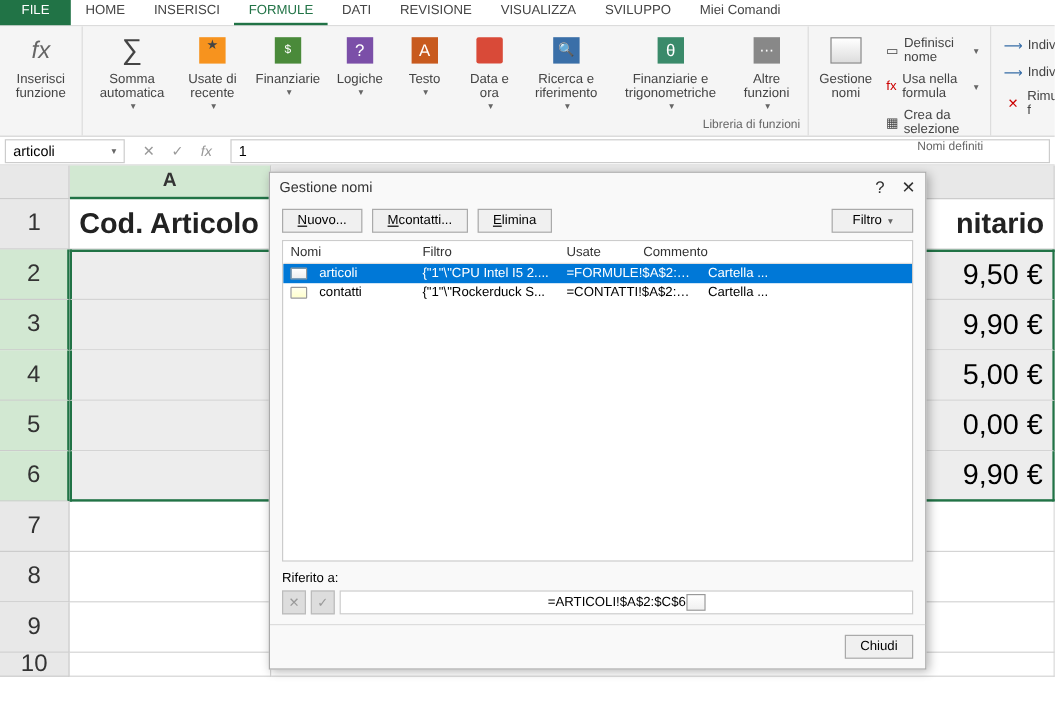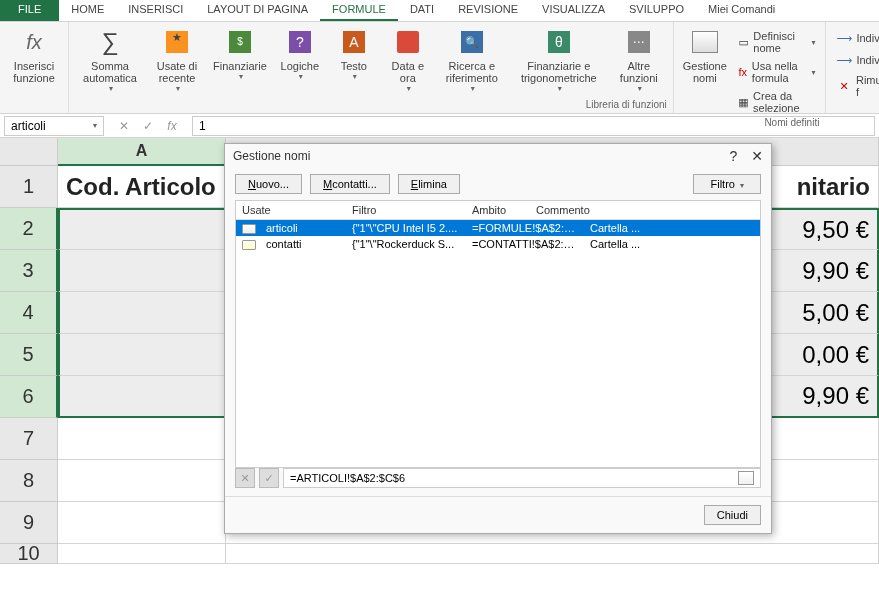--- a/index.html
+++ b/index.html
@@ -60,34 +60,33 @@
     .list-row span { padding: 1px 6px; overflow: hidden; white-space: nowrap; text-overflow: ellipsis; }
     .list-icon { width: 14px; height: 10px; display: inline-block; margin-right: 4px; border: 1px solid #999; background: linear-gradient(#fff, #eee); border-radius: 1px; vertical-align: middle; }
     .col-nome { width: 110px; }
     .col-valore { width: 120px; }
     .col-riferito { width: 118px; }
     .col-ambito { width: 64px; }
     .col-commento { flex: 1; }
     .dialog-refersto { padding: 8px 10px 4px; font-size: 11px; }
     .dialog-refersto-row { display: flex; align-items: center; padding: 0 10px 8px; gap: 4px; }
     .refersto-btn { width: 20px; height: 20px; background: #ddd; border: 1px solid #bbb; display: flex; align-items: center; justify-content: center; font-size: 11px; color: #999; cursor: pointer; }
-    .refersto-input { flex: 1; border: 1px solid #ccc; padding: 2px 6px; font-size: 11px; display: flex; align-items: center; justify-content: space-between; background: #fff; }
+    .refersto-input { flex: 1; border: 1px solid #ccc; padding: 2px 6px; font-size: 11px; display: flex; align-items: center; justify-content: center; background: #fff; }
     .refersto-picker { width: 16px; height: 14px; border: 1px solid #999; cursor: pointer; background: linear-gradient(#fff, #f0f0f0); }
     .dialog-footer { display: flex; justify-content: flex-end; padding: 8px 10px; border-top: 1px solid #ddd; }
     
     .underline-letter { text-decoration: underline; }
   </style>
 </head>
 <body>
 
 <div class="ribbon-tabs">
   <div class="ribbon-tab file">FILE</div>
   <div class="ribbon-tab">HOME</div>
   <div class="ribbon-tab">INSERISCI</div>
-  <div class="ribbon-tab">LAYOUT DI PAGINA</div>
   <div class="ribbon-tab active">FORMULE</div>
   <div class="ribbon-tab">DATI</div>
   <div class="ribbon-tab">REVISIONE</div>
   <div class="ribbon-tab">VISUALIZZA</div>
   <div class="ribbon-tab">SVILUPPO</div>
   <div class="ribbon-tab">Miei Comandi</div>
 </div>
 
 <div class="ribbon">
   <div class="ribbon-group">
@@ -298,40 +297,41 @@
   </div>
   <div class="dialog-toolbar">
     <button class="dialog-btn"><span class="underline-letter">N</span><span>uovo...</span></button>
     <button class="dialog-btn"><span class="underline-letter">M</span><span>contatti...</span></button>
     <button class="dialog-btn"><span class="underline-letter">E</span><span>limina</span></button>
     <div class="dialog-spacer"></div>
     <button class="dialog-btn filter"><span>Filtro</span> <span class="dropdown-arrow">▾</span></button>
   </div>
   <div class="dialog-list">
     <div class="list-header">
-      <span class="col-nome">Usate</span>
+      <span class="col-nome">Nomi</span>
       <span class="col-valore">Filtro</span>
-      <span class="col-ambito">Ambito</span>
+      <span class="col-ambito">Usate</span>
       <span class="col-commento">Commento</span>
     </div>
     <div class="list-row selected">
       <span class="col-nome"><span class="list-icon"></span><span>articoli</span></span>
       <span class="col-valore">{"1"\"CPU Intel I5 2....</span>
       <span class="col-riferito">=FORMULE!$A$2:$C...</span>
       <span class="col-ambito">Cartella ...</span>
       <span class="col-commento"></span>
     </div>
     <div class="list-row">
       <span class="col-nome"><span class="list-icon" style="background:linear-gradient(#ffe,#ffc)"></span><span>contatti</span></span>
       <span class="col-valore">{"1"\"Rockerduck S...</span>
       <span class="col-riferito">=CONTATTI!$A$2:$...</span>
       <span class="col-ambito">Cartella ...</span>
       <span class="col-commento"></span>
     </div>
   </div>
+  <div class="dialog-refersto">Riferito a:</div>
   <div class="dialog-refersto-row">
     <div class="refersto-btn">✕</div>
     <div class="refersto-btn">✓</div>
     <div class="refersto-input">
       <span>=ARTICOLI!$A$2:$C$6</span>
       <span class="refersto-picker"></span>
     </div>
   </div>
   <div class="dialog-footer">
     <button class="dialog-btn">Chiudi</button>

